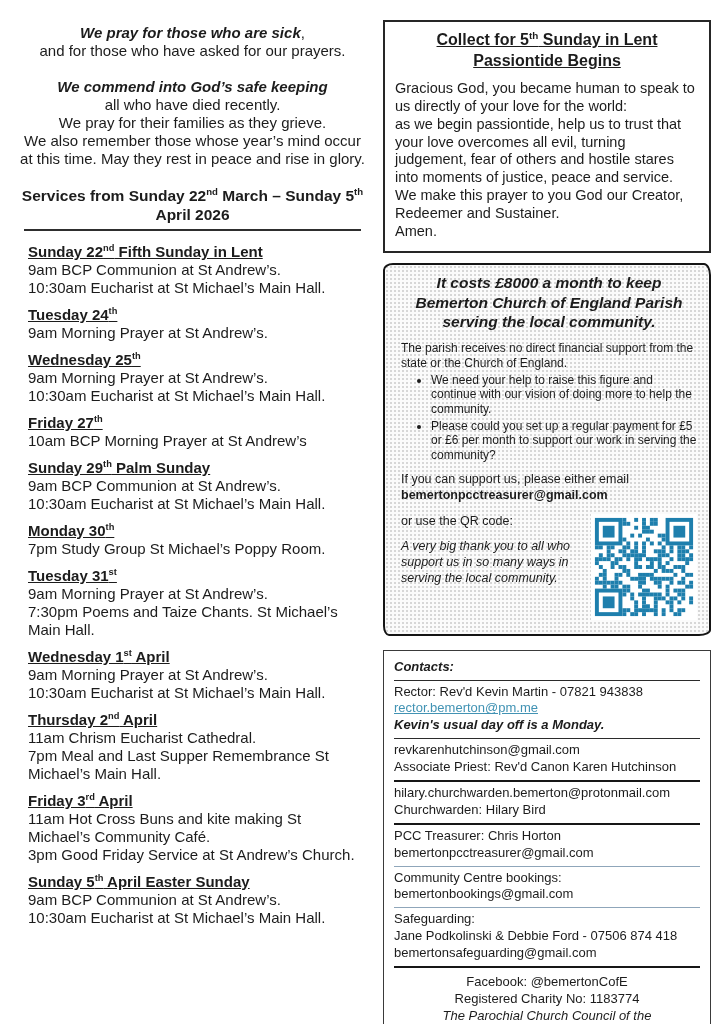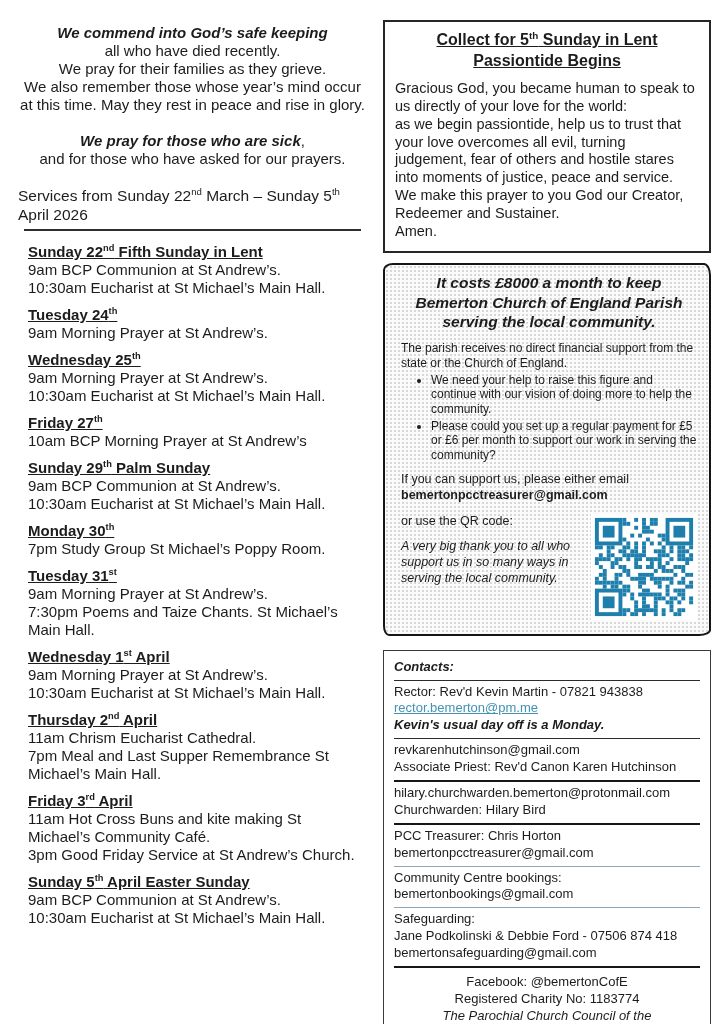--- a/index.html
+++ b/index.html
@@ -9,21 +9,21 @@
     color:#1c1c1c;overflow:hidden;
   }
   .page{display:flex;width:725px;}
   .col-left{width:375px;box-sizing:border-box;padding:24px 8px 0 18px;}
   .col-right{width:350px;box-sizing:border-box;padding:20px 14px 0 8px;}
 
   
   .prayers{text-align:center;font-size:15px;line-height:1.2;}
   .prayers .bi{font-weight:bold;font-style:italic;}
   .prayers p{margin:0 0 18px 0;white-space:pre-line;}
-  .svc-header{font-weight:normal;font-size:15.5px;line-height:1.25;margin-top:2px;}
+  .svc-header{text-align:center;font-weight:bold;font-size:15.5px;line-height:1.25;margin-top:2px;}
   .left-rule{border:none;border-top:2px solid #2e2e2e;margin:4px 6px 12px 6px;}
   .svc-list{padding-left:10px;font-size:15px;}
   .svc{margin-bottom:9px;}
   .svc-h{font-weight:bold;text-decoration:underline;line-height:1.2;}
   .svc-line{margin:0;line-height:1.2;}
   .svc-line b{font-weight:normal;}
   sup{font-size:62%;line-height:0;vertical-align:super;}
 
   
   .collect-box{border:2px solid #262626;padding:8px 10px 10px 10px;}
@@ -63,24 +63,24 @@
   .c-line.link{color:#4293b4;text-decoration:underline;cursor:pointer;}
   .c-footer{text-align:center;padding-top:6px;}
 </style>
 </head>
 <body>
 
 <div class="page">
 
   <div class="col-left">
     <div class="prayers">
+      <p><span class="bi">We pray for those who are sick</span><span>,</span><br><span>and for those who have asked for our prayers.</span></p>
       <p><span class="bi">We commend into God’s safe keeping</span><br><span style="white-space:pre-line;">all who have died recently.
 We pray for their families as they grieve.
 We also remember those whose year’s mind occur at this time. May they rest in peace and rise in glory.</span></p>
-      <p><span class="bi">We pray for those who are sick</span><span>,</span><br><span>and for those who have asked for our prayers.</span></p>
     </div>
 
     <div class="svc-header">
       <span>Services from Sunday 22</span><sup>nd</sup><span> March – Sunday 5</span><sup>th</sup><span> April 2026</span>
     </div>
     <hr class="left-rule">
 
     <div class="svc-list">
         <div class="svc">
           <div class="svc-h"><span>Sunday 22</span><sup>nd</sup><span> Fifth Sunday in Lent</span></div>

